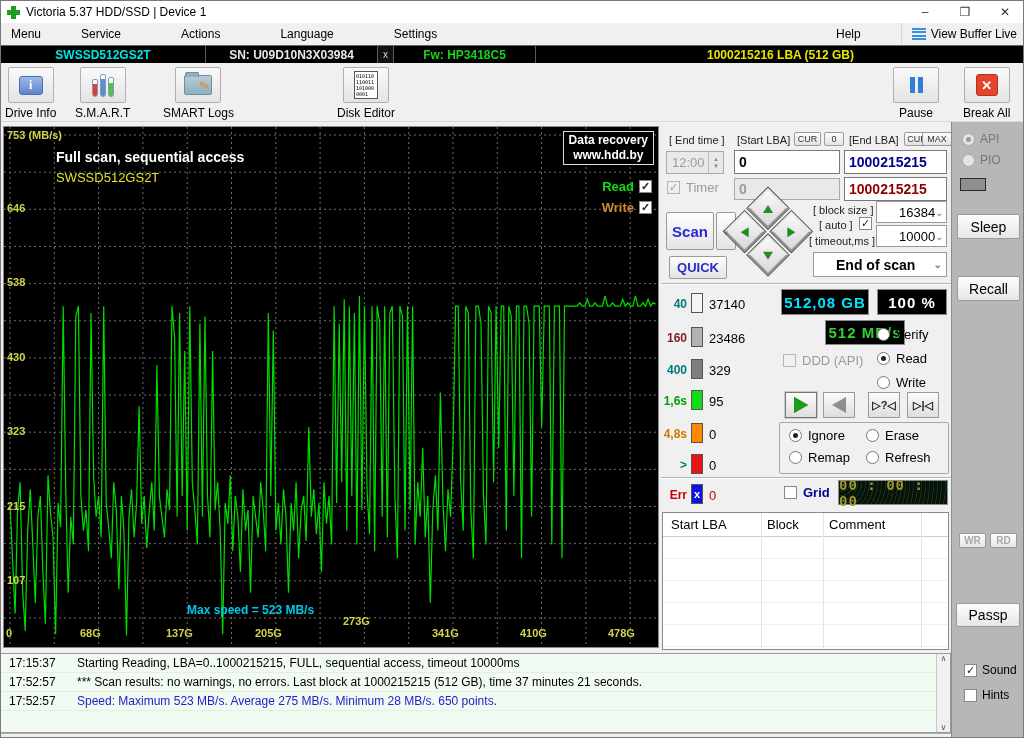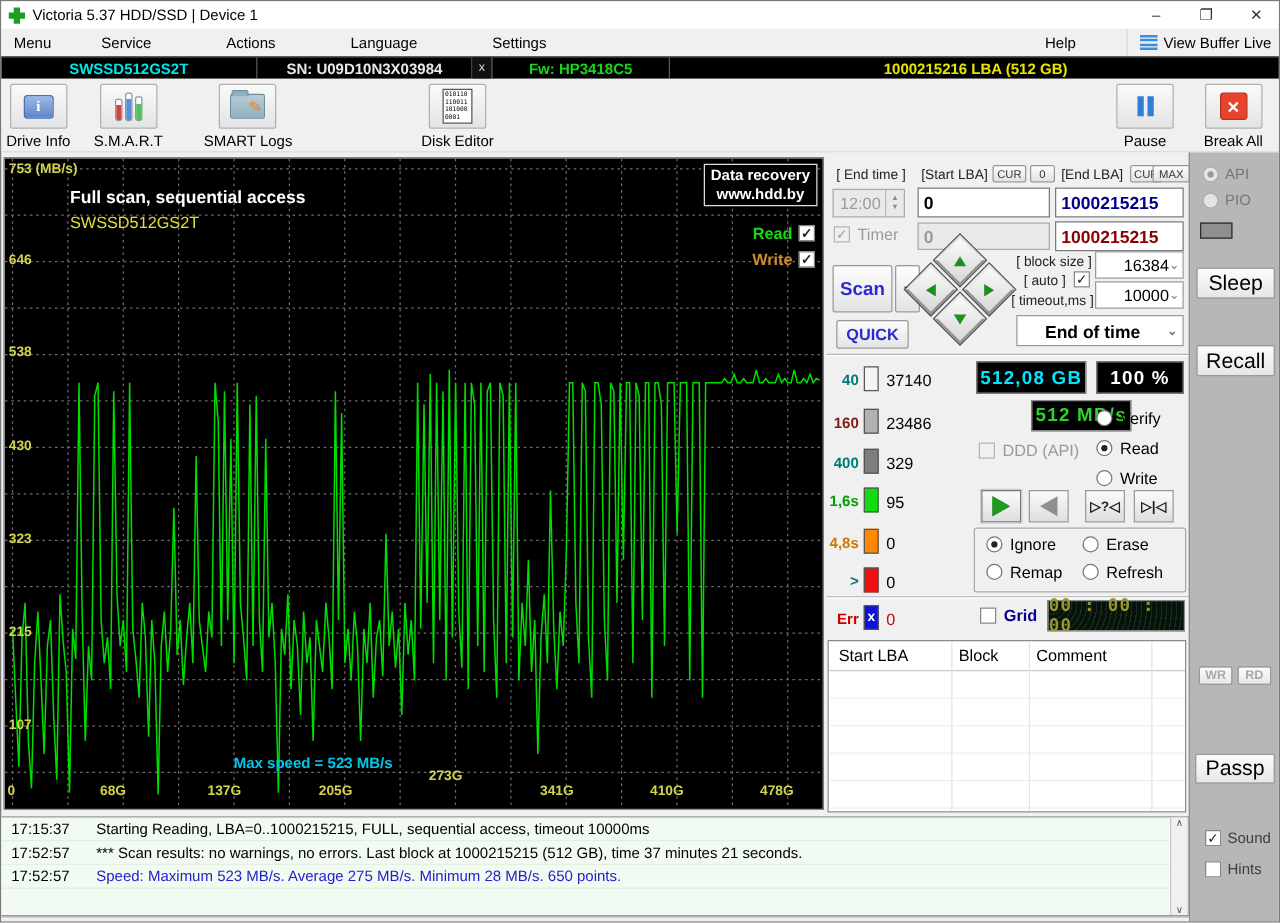--- a/index.html
+++ b/index.html
@@ -109,25 +109,25 @@
   
   .dtable { position:absolute; left:1px; top:390px; width:287px; height:138px; background:#fff; border:1px solid #8a8a8a; font-size:13px; }
   .dhead { display:flex; height:24px; align-items:center; border-bottom:1px solid #ccc; }
   .dhead span { padding-left:8px; }
   .dcol1 { width:96px; } .dcol2 { width:62px; } .dcol3 { width:95px; }
   .dgrid-v { position:absolute; top:0; bottom:0; width:1px; background:#e4e4e4; }
   .drow { height:22px; border-bottom:1px solid #eee; }
 
   
   .sidebar { position:absolute; left:950px; top:121px; width:74px; height:617px; background:#b7b7b7; border-left:1px solid #8d8d8d; }
-  .sbtn { position:absolute; background:linear-gradient(#fdfdfd,#e6e6e6); border:1px solid #9a9a9a; border-radius:2px; display:flex; align-items:center; justify-content:center; font-size:17px; }
+  .sbtn { position:absolute; background:linear-gradient(#fdfdfd,#e6e6e6); border:1px solid #9a9a9a; border-radius:2px; display:flex; align-items:center; justify-content:center; font-size:14px; }
   .sbtn.tiny { font-size:10px; font-weight:bold; color:#a8a8a8; }
   .led { position:absolute; left:8px; top:56px; width:26px; height:13px; background:#8f8f8f; border:1px solid #2a2a2a; }
   .srow { position:absolute; display:flex; align-items:center; gap:5px; font-size:12px; color:#777; }
-  .srow.dark { color:#404040; }
+  .srow.dark { color:#000000; }
 
   
   .logarea { position:absolute; left:0; top:652px; width:950px; height:80px; background:#f2fbf2; border:1px solid #9a9a9a; border-left:none; }
   .logrow { display:flex; height:19px; align-items:center; border-bottom:1px solid #e2efe2; font-size:12px; }
   .logtime { width:64px; padding-left:8px; flex-shrink:0; }
   .logtext { padding-left:12px; white-space:nowrap; }
   .log-blue .logtext { color:#2222cc; }
   .logscroll { position:absolute; right:0; top:0; width:14px; height:78px; background:#f0f0f0; border-left:1px solid #c8c8c8; display:flex; flex-direction:column; justify-content:space-between; align-items:center; font-size:8px; color:#555; }
   .bottomstrip { position:absolute; left:0; top:732px; width:950px; height:6px; background:#f0f0f0; border-top:1px solid #aaa; }
 </style>
@@ -354,21 +354,21 @@
   <div class="combo" style="left:215px; top:79px; width:71px; height:22px;">
     <span>16384</span>
     <span class="chev">⌄</span>
   </div>
   <span class="plabel" style="left:148px; top:113px;">[ timeout,ms ]</span>
   <div class="combo" style="left:215px; top:103px; width:71px; height:22px;">
     <span>10000</span>
     <span class="chev">⌄</span>
   </div>
   <div class="combo big" style="left:152px; top:130px; width:134px; height:25px;">
-    <span>End of time</span>
+    <span>End of scan</span>
     <span class="chev">⌄</span>
   </div>
 
   <div class="sep" style="top:161px;"></div>
 
   <span class="statlbl" style="left:-4px; top:175px; color:#007a7a;">40</span>
   <span class="statblock" style="left:30px; top:171px; background:#f4f4f4;"></span>
   <span class="statval" style="left:48px; top:175px;">37140</span>
 
   <span class="statlbl" style="left:-4px; top:209px; color:#7f1d1d;">160</span>

